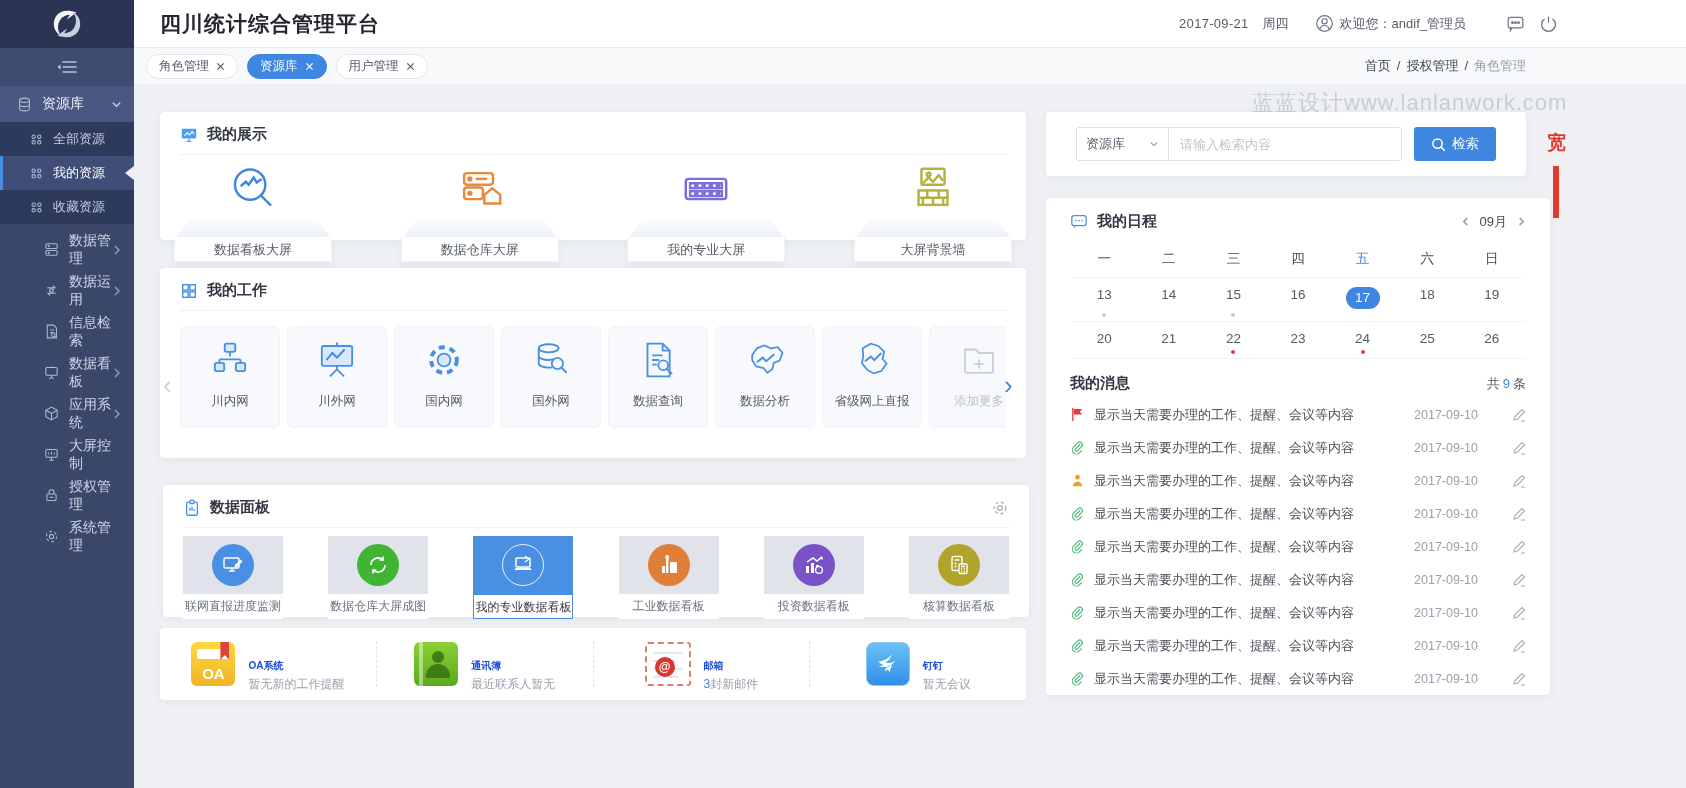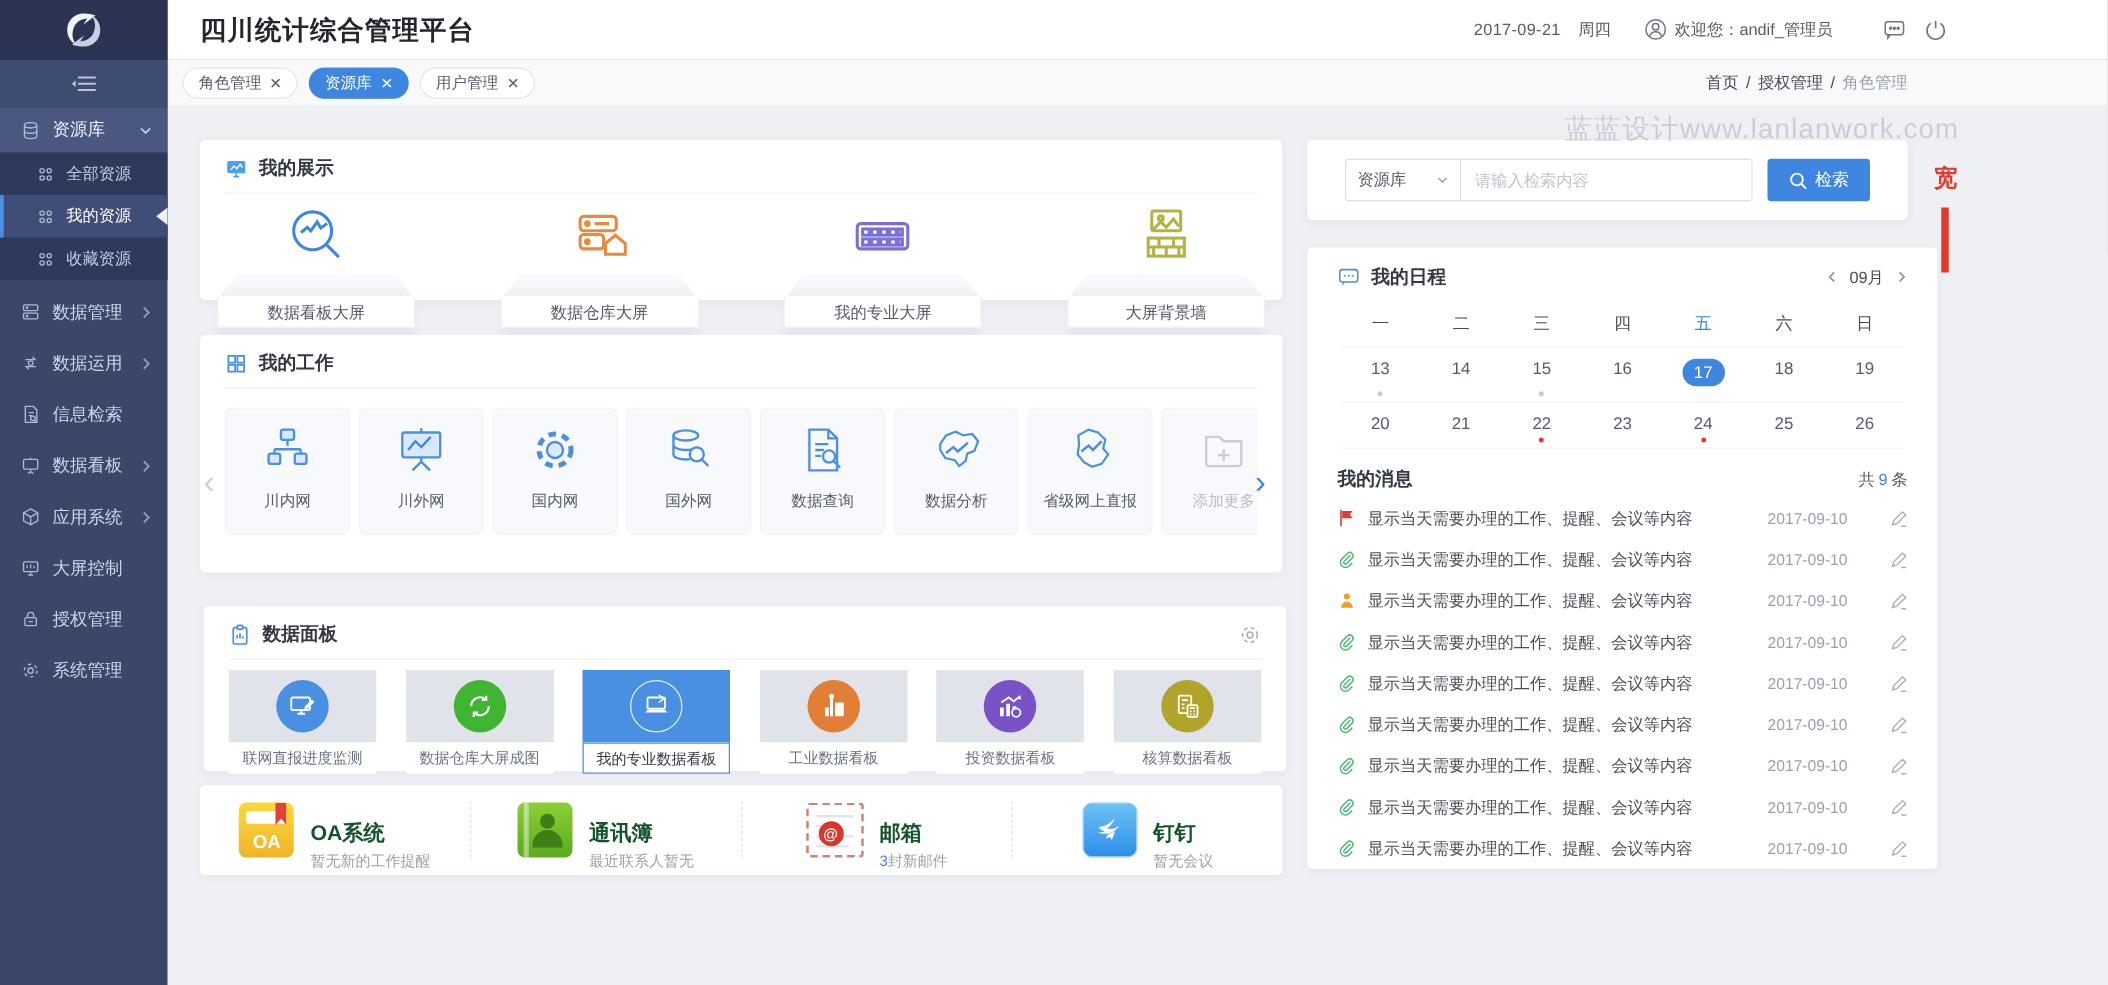--- a/index.html
+++ b/index.html
@@ -12,21 +12,21 @@
   .logo-box { height:48px; background:#2b3553; display:flex; align-items:center; justify-content:center; }
   .collapse-bar { height:38px; background:#3e4c72; display:flex; align-items:center; justify-content:center; color:#b9c3da; cursor:pointer; }
   .nav-parent { height:36px; background:#4a5780; display:flex; align-items:center; padding:0 12px 0 16px; color:#eef2fa; font-size:14px; cursor:pointer; }
   .nav-parent .lbl { margin-left:9px; flex:1; }
   .subnav { background:#2e3a5c; }
   .sub-item { height:34px; display:flex; align-items:center; padding-left:28px; color:#c3cce0; font-size:13px; cursor:pointer; position:relative; }
   .sub-item .lbl { margin-left:8px; }
   .sub-item.active { background:#3f4d77; color:#fff; }
   .sub-item.active::before { content:""; position:absolute; left:0; top:0; bottom:0; width:3px; background:#4a90e2; }
   .sub-item.active::after { content:""; position:absolute; right:0; top:50%; margin-top:-7px; border-top:7px solid transparent; border-bottom:7px solid transparent; border-right:9px solid #eef0f4; }
-  .navlist { margin-top:5px; }
+  .navlist { margin-top:5px;padding-left:27px; }
   .nav-item { height:41px; display:flex; align-items:center; padding:0 12px 0 16px; color:#cdd5e7; font-size:14px; cursor:pointer; }
   .nav-item .lbl { margin-left:9px; flex:1; }
   .icon16 { width:17px; height:17px; flex:0 0 17px; color:#aeb9d3; }
   .chev-r { width:10px; height:10px; color:#8f9ab5; }
   .chev-d { width:11px; height:11px; color:#c3cce0; }
 
   
   .header { position:absolute; left:134px; right:0; top:0; height:48px; background:#fff; border-bottom:1px solid #e7eaef; display:flex; align-items:center; z-index:4; }
   .page-title { margin-left:26px; font-size:21px; font-weight:bold; color:#23262e; letter-spacing:1px; }
   .header-right { margin-left:auto; display:flex; align-items:center; gap:14px; padding-right:128px; color:#555b66; font-size:13px; }
@@ -69,33 +69,33 @@
   .work-card.muted .wicon { color:#c9ced8; }
   .work-card.muted .wlbl { color:#b9bfc9; }
   .car-arrow { position:absolute; top:372px; font-size:26px; line-height:1; z-index:6; cursor:pointer; user-select:none; }
   .car-left { left:163px; color:#ccd1d9; }
   .car-right { left:1004px; color:#3e86e0; }
 
   
   .p-board { left:163px; top:485px; width:866px; height:132px; }
   .gear-btn { margin-left:auto; width:18px; height:18px; color:#a9b0bc; cursor:pointer; }
   .board-row { display:flex; justify-content:space-between; padding:8px 20px 0 20px; }
-  .board-card { width:118px; cursor:pointer; }
+  .board-card { width:100px; cursor:pointer; }
   .bc-iconarea { height:58px; background:#e0e4ea; display:flex; align-items:center; justify-content:center; }
   .bc-iconarea.active { background:#4a90e2; }
   .bc-circle { width:42px; height:42px; border-radius:50%; display:flex; align-items:center; justify-content:center; color:#fff; }
   .bc-circle.ring { background:transparent; border:1px solid rgba(255,255,255,.85); }
   .bc-label { height:25px; line-height:24px; text-align:center; font-size:12px; color:#6a7280; background:#fff; }
   .bc-label.active { border:1px solid #4a90e2; color:#333843; }
 
   
   .p-apps { left:160px; top:628px; width:866px; height:72px; display:flex; align-items:center; }
   .app-cell { flex:1; display:flex; align-items:center; justify-content:center; gap:13px; height:46px; border-right:1px dashed #dfe3ea; cursor:pointer; }
   .app-cell:last-child { border-right:none; }
-  .app-name { font-size:17px; font-weight:bold; color:#14532d; margin-bottom:3px;margin-top:24px; }
+  .app-name { font-size:10px; font-weight:bold; color:#1d4ed8; margin-bottom:3px;margin-top:24px; }
   .app-desc { font-size:12px; color:#9aa1ad; }
   .app-desc .num { color:#3e86e0; }
 
   
   .oa-icon { width:44px; height:44px; position:relative; background:linear-gradient(#fdd83c,#f0b429); border-radius:6px; overflow:hidden; }
   .oa-icon .band { position:absolute; left:6px; right:6px; top:7px; height:10px; background:#fff; border-radius:2px; }
   .oa-icon .oa-txt { position:absolute; left:0; right:0; bottom:4px; text-align:center; color:#fff; font-weight:bold; font-size:15px; }
   .oa-icon .ribbon { position:absolute; right:6px; top:0; width:9px; height:18px; background:#e04238; clip-path:polygon(0 0,100% 0,100% 100%,50% 72%,0 100%); }
   
   .ct-icon { width:44px; height:44px; position:relative; background:linear-gradient(#8ccf34,#5aab1e); border-radius:6px; }

